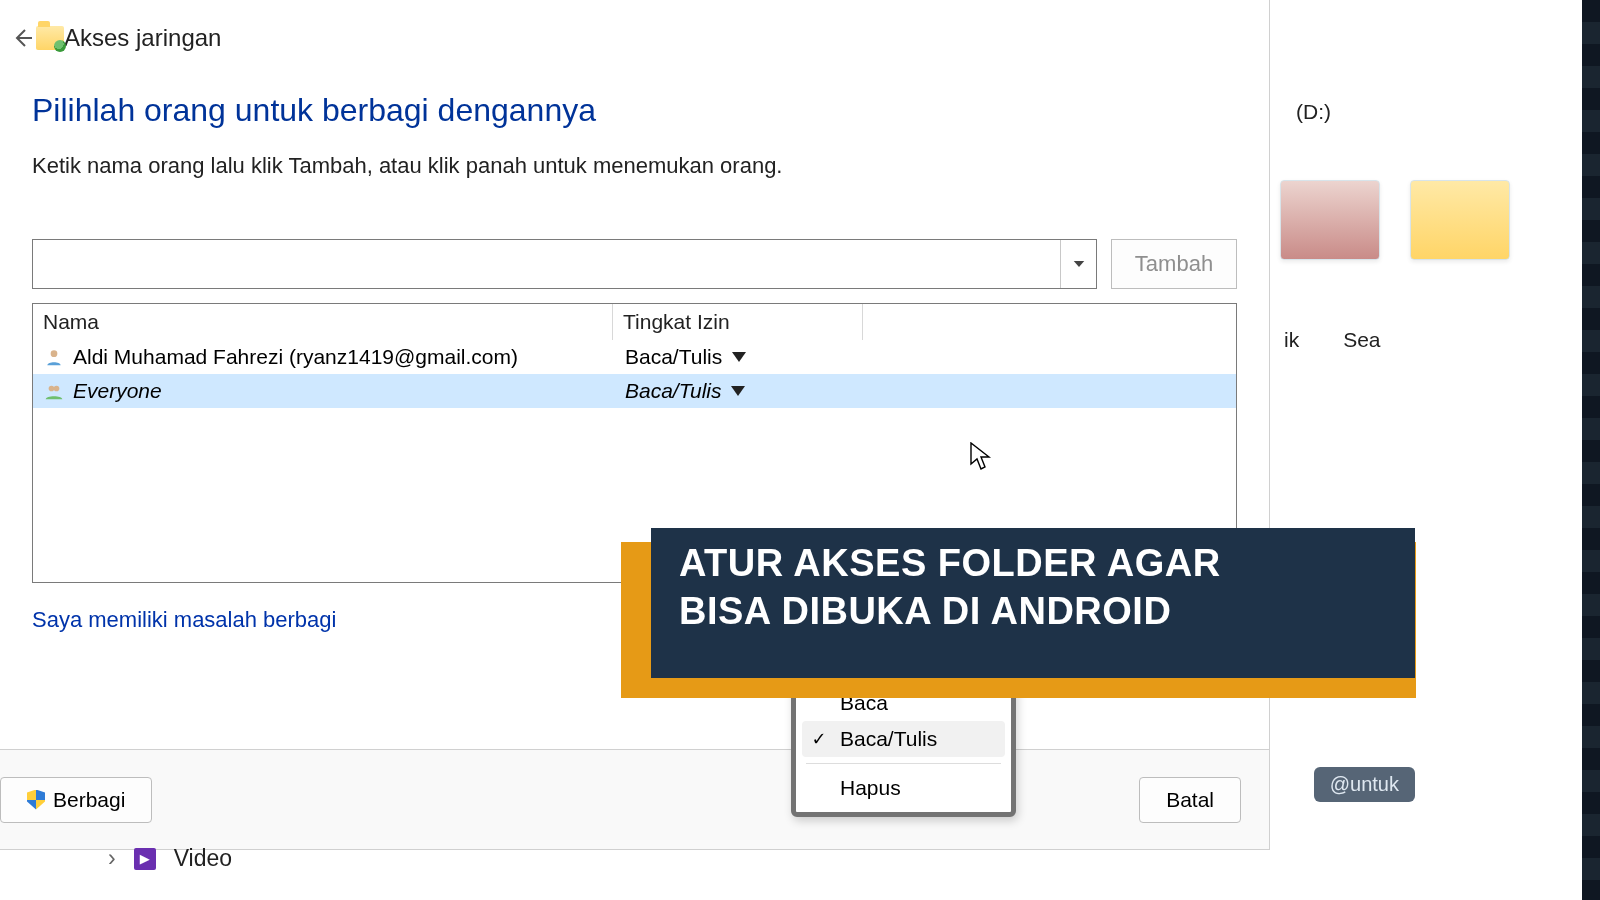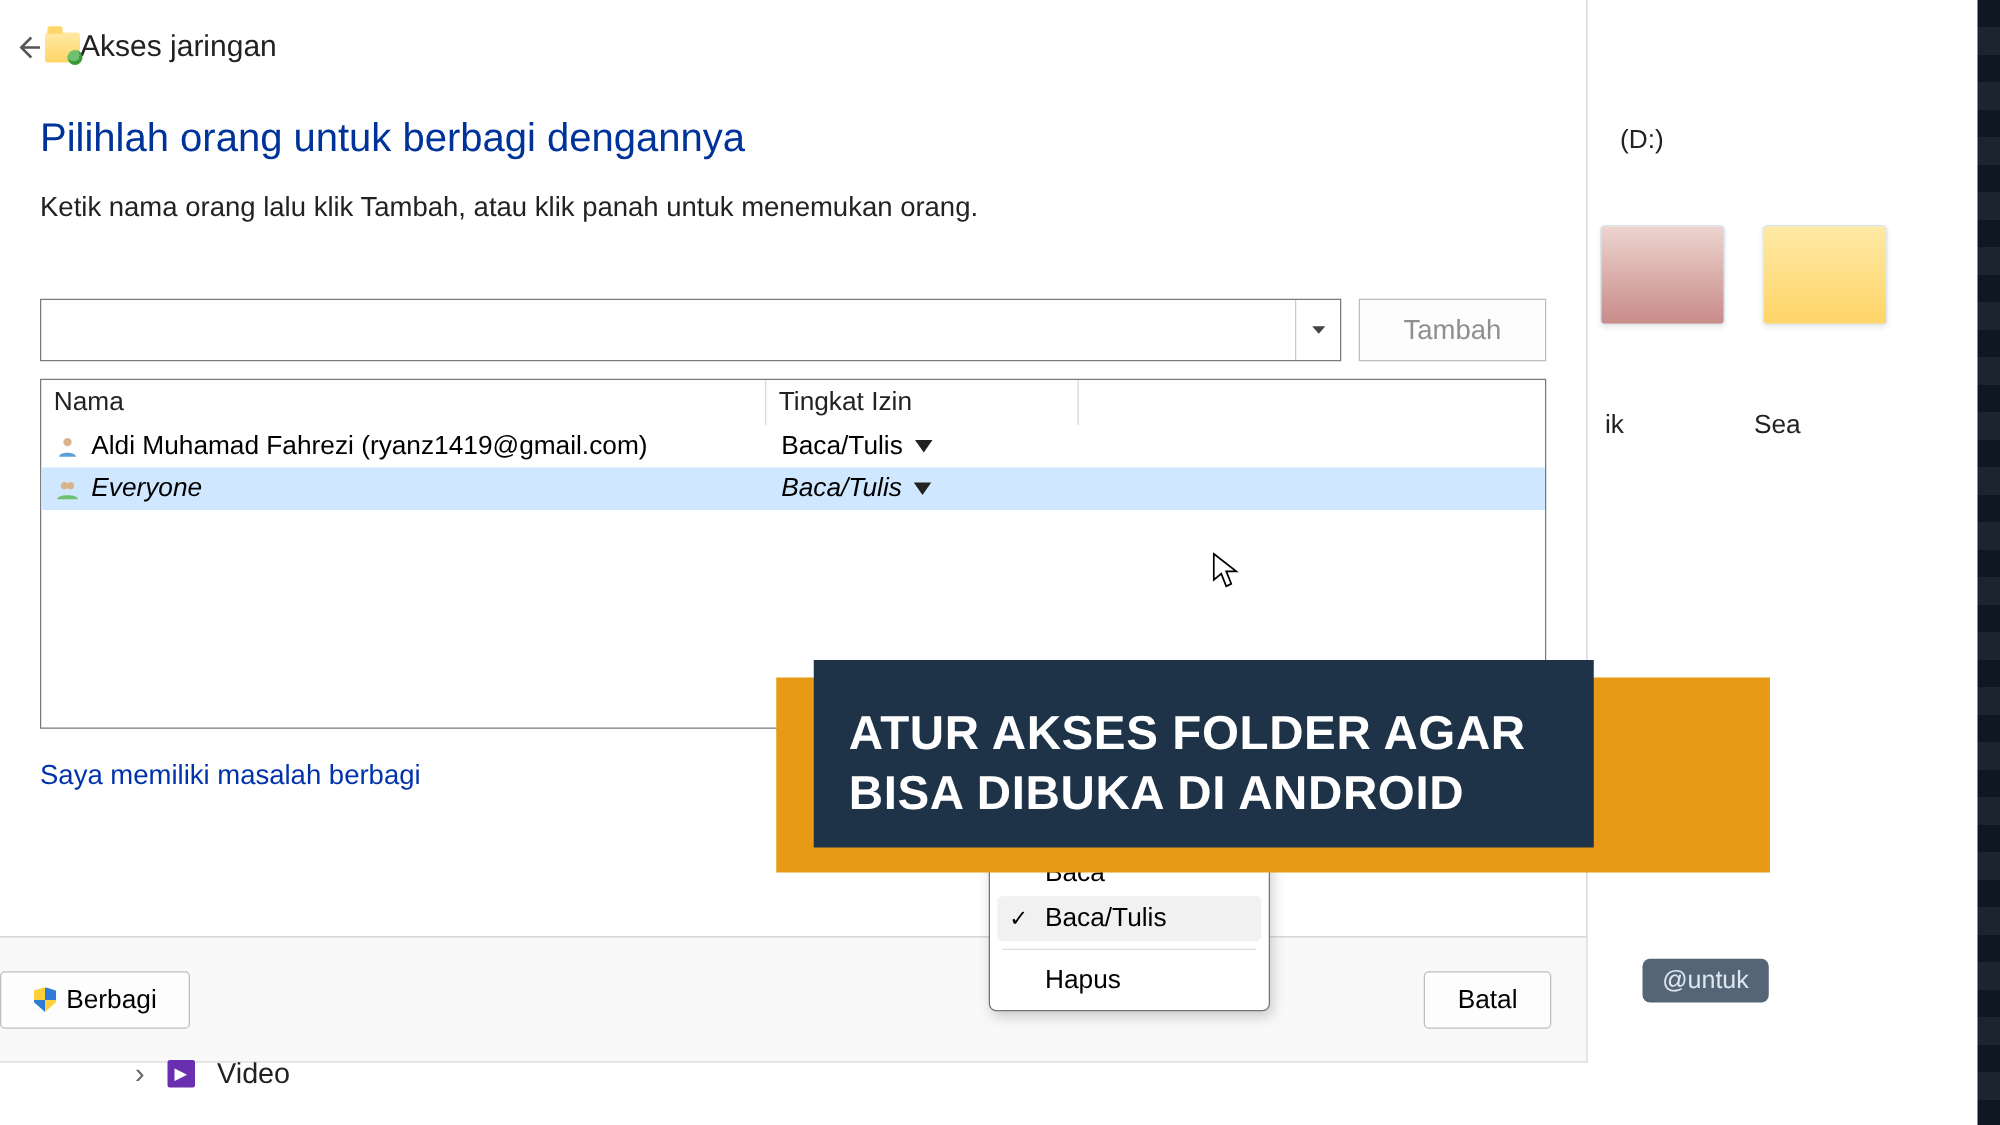--- a/index.html
+++ b/index.html
@@ -48,21 +48,21 @@
   }
   .name-input{
     flex:1; border:none; outline:none; font-size:20px; padding:0 10px; height:100%;
     background:transparent;
   }
   .name-dd{
     width:36px; height:100%; display:flex;align-items:center;justify-content:center;
     border-left:1px solid #c8c8c8; cursor:pointer;
   }
   .add-btn{
-    width:150px; border:1px solid #bdbdbd; background:#fdfdfd; color:#8f8f8f;
+    width:126px; border:1px solid #bdbdbd; background:#fdfdfd; color:#8f8f8f;
     font-size:22px; display:flex;align-items:center;justify-content:center;
   }
 
   .perm-table{
     border:1px solid #7a7a7a; height:280px; position:relative; background:#fff;
   }
   .pt-head{
     display:flex; font-size:21px; color:#222; border-bottom:0;
   }
   .pt-head .c-name{ width:580px; padding:6px 10px; border-right:1px solid #d8d8d8;}
@@ -91,21 +91,21 @@
   }
   .shield{
     width:18px;height:20px;
     background:conic-gradient(#2e7bd6 0 25%, #ffcf3a 0 50%, #2e7bd6 0 75%, #ffcf3a 0 100%);
     clip-path: polygon(50% 0,100% 15%,100% 60%,50% 100%,0 60%,0 15%);
   }
 
   
   .perm-menu{
     position:absolute; left:758px; top:370px; width:225px;
-    background:#fff; border:1px solid #737373; box-shadow:2px 4px 10px rgba(0,0,0,.18);
+    background:#fff; border:5px solid #737373; box-shadow:2px 4px 10px rgba(0,0,0,.18);
     padding:6px 0; border-radius:6px; z-index:50;
   }
   .perm-menu .mi{
     display:flex; align-items:center; gap:12px; padding:6px 16px 6px 14px; font-size:21px; cursor:pointer;
   }
   .perm-menu .mi.hover{ background:#f1f1f1; border-radius:4px; margin:0 6px; padding-left:8px;}
   .perm-menu .chk{ width:18px; text-align:center; font-size:18px;}
   .perm-menu hr{ border:none; border-top:1px solid #ddd; margin:6px 10px;}
 
   
@@ -113,21 +113,21 @@
     position:absolute; left:1270px; top:0; width:330px; height:900px; background:#fff;
     font-size:21px; color:#222;
   }
   .explorer-bg .drive{ position:absolute; left:26px; top:100px; }
   .explorer-bg .thumbs{ position:absolute; left:10px; top:180px; display:flex; gap:30px;}
   .thumb{ width:100px; height:80px; border:1px solid #d8e4ea; border-radius:4px; background:#fbf6ef; box-shadow:0 2px 4px rgba(0,0,0,.08);}
   .thumb.pic{ background:linear-gradient(#ecd4cf,#c98b88);}
   .thumb.fld{
     background:linear-gradient(#ffe9a6,#ffd567);
   }
-  .explorer-bg .lbls{position:absolute; left:14px; top:328px; display:flex; gap:104px;}
+  .explorer-bg .lbls{position:absolute; left:14px; top:328px; display:flex; gap:44px;}
   .watermark-strip{
     position:absolute; right:0; top:0; width:18px; height:100%;
     background:repeating-linear-gradient(180deg,#0f1722 0 22px,#1a2530 22px 44px);
   }
 
   
   .bottom-tree{
     position:absolute; left:108px; top:845px; font-size:23px; color:#222;
     display:flex; align-items:center; gap:18px;
   }
@@ -137,22 +137,22 @@
   }
 
   
   .banner-wrap{
     position:absolute; left:621px; top:528px; width:800px; height:170px; z-index:80;
   }
   .banner-back{
     position:absolute; left:0; top:14px; width:795px; height:156px; background:#e69a16;
   }
   .banner-front{
-    position:absolute; left:30px; top:0; width:624px; height:150px; background:#1e3248;
-    color:#fff; font-weight:800; font-size:38px; line-height:1.25; padding:36px 28px;
+    position:absolute; left:30px; top:0; width:764px; height:150px; background:#1e3248;
+    color:#fff; font-weight:800; font-size:38px; line-height:1.25; padding:12px 28px;
     letter-spacing:.5px;
   }
   .tag{
     position:absolute; right:6px; bottom:-104px; background:rgba(30,50,72,.75);
     color:#dfe8f1; font-size:20px; padding:6px 16px; border-radius:6px;
   }
 
   
   .cursor{
     position:absolute; left:970px; top:442px; z-index:90;

